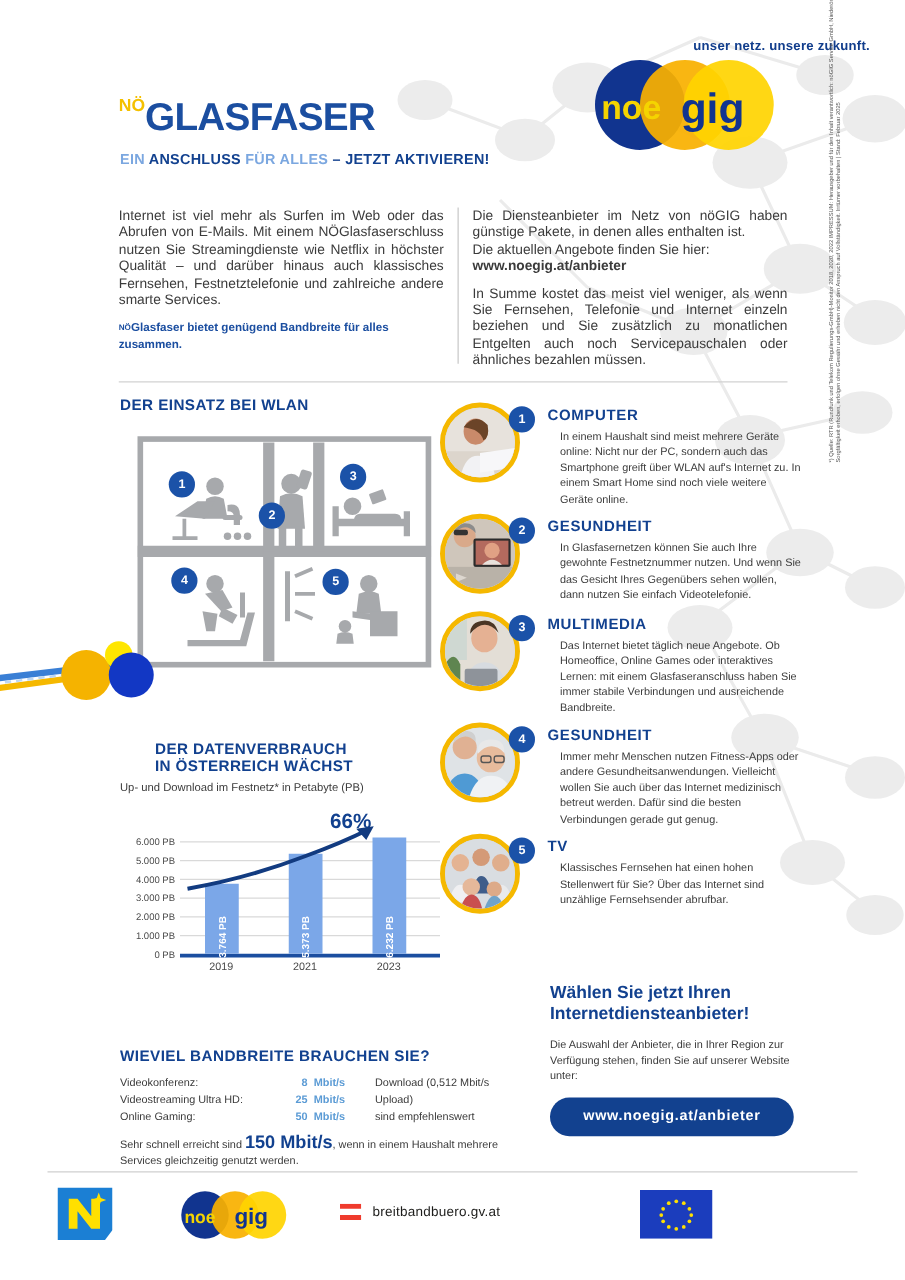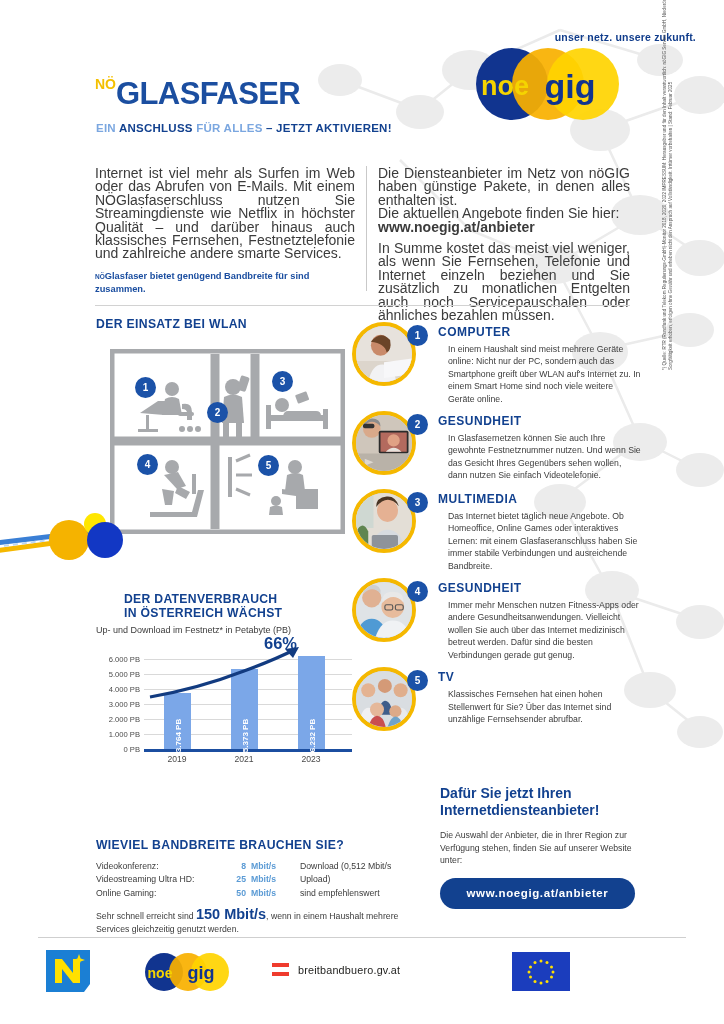--- a/index.html
+++ b/index.html
@@ -26,21 +26,21 @@
   .brand { position:absolute; top:76px; left:95px; z-index:3;}
   .brand .no { font-size:14px; font-weight:bold; color:#f4c000; vertical-align:top; letter-spacing:0; }
   .brand .gf { font-size:31px; font-weight:bold; color:#1b4ea0; letter-spacing:-0.6px; }
   .subline { position:absolute; top:122px; left:96px; font-size:11.5px; font-weight:bold; letter-spacing:.25px; z-index:3;}
   .subline .lt { color:#7ba7e0; }
   .subline .dk { color:#12418f; }
 
   
   .intro-left  { position:absolute; top:167px; left:95px;  width:260px; z-index:3;}
   .intro-right { position:absolute; top:167px; left:378px; width:252px; z-index:3;}
-  .intro-left p, .intro-right p { font-size:14px; line-height:13.4px; text-align:justify; color:#3b3b3b; }
+  .intro-left p, .intro-right p { font-size:11px; line-height:13.4px; text-align:justify; color:#3b3b3b; }
   .divider-v { position:absolute; top:166px; left:366px; width:1px; height:125px; background:#c9c9c9; z-index:3;}
   .callout { margin-top:9px; display:flex; gap:7px; }
   .callout .bar { width:5px; background:#1b4ea0; flex:0 0 5px; }
   .callout .ct { font-size:9.3px; font-weight:bold; line-height:13px; color:#1b4ea0; }
   .callout .ct .sup { font-size:6.5px; vertical-align:top; }
   .link-blue { color:#12418f; font-weight:bold; font-size:9.6px; }
   .gap { display:block; height:8px; }
 
   .hr-top { position:absolute; top:305px; left:95px; width:535px; height:1px; background:#d2d2d2; z-index:3;}
 
@@ -79,21 +79,21 @@
     letter-spacing:.5px; padding-top:3px;
   }
   .feat .fbody {
     margin-left:96px; margin-top:4px; font-size:8.7px; line-height:12.4px; color:#3b3b3b;
   }
 
   
   #chart-section { position:absolute; top:592px; left:96px; width:265px; z-index:3;}
   .ch-title { font-size:12.2px; font-weight:bold; color:#12418f; line-height:14px; letter-spacing:.3px;margin-left:28px;}
   .ch-sub { font-size:9px; color:#3b3b3b; margin-top:5px; }
-  .plot { position:relative; width:258px; height:128px; margin-top:6px; }
+  .plot { position:relative; width:258px; height:128px; margin-top:20px; }
   .ylab { position:absolute; left:0; font-size:7.6px; color:#4a4a4a; text-align:right; width:44px; }
   .gridline { position:absolute; left:48px; width:208px; height:1px; background:#d9d9d9; }
   .axisline { position:absolute; left:48px; width:208px; height:2.5px; background:#1b4ea0; }
   .bar {
     position:absolute; width:27px; background:#7ba7e8;
   }
   .bar span {
     position:absolute; bottom:9px; left:50%;
     transform:translateX(-50%) rotate(-90deg); transform-origin:center;
     white-space:nowrap; color:#fff; font-size:8px; font-weight:bold;
@@ -193,21 +193,21 @@
   </div>
   <div class="subline">
     <span class="lt">EIN </span><span class="dk">ANSCHLUSS</span><span class="lt"> FÜR ALLES </span><span class="dk">– JETZT AKTIVIEREN!</span>
   </div>
 
   <div class="divider-v"></div>
   <div class="intro-left">
     <p>Internet ist viel mehr als Surfen im Web oder das Abrufen von E-Mails. Mit einem NÖGlasfaserschluss nutzen Sie Streamingdienste wie Netflix in höchster Qualität – und darüber hinaus auch klassisches Fernsehen, Festnetztelefonie und zahlreiche andere smarte Services.</p>
     <div class="callout">
       <div class="bar"></div>
-      <div class="ct"><span class="sup">NÖ</span><span>Glasfaser bietet genügend Bandbreite für sind zusammen.</span></div>
+      <div class="ct"><span class="sup">NÖ</span><span>Glasfaser bietet genügend Bandbreite für alles zusammen.</span></div>
     </div>
   </div>
   <div class="intro-right">
     <p>Die Diensteanbieter im Netz von nöGIG haben günstige Pakete, in denen alles enthalten ist.</p>
     <p>Die aktuellen Angebote finden Sie hier:</p>
     <p class="link-blue">www.noegig.at/anbieter</p>
     <span class="gap"></span>
     <p>In Summe kostet das meist viel weniger, als wenn Sie Fernsehen, Telefonie und Internet einzeln beziehen und Sie zusätzlich zu monatlichen Entgelten auch noch Servicepauschalen oder ähnliches bezahlen müssen.</p>
   </div>
   <div class="hr-top"></div>
@@ -445,21 +445,21 @@
         <span class="val">50</span>
         <span class="unit">Mbit/s</span>
         <span class="rest">sind empfehlenswert</span>
       </div>
     </div>
     <div class="bw-note"><span>Sehr schnell erreicht sind </span><b>150 Mbit/s</b><span>, wenn in einem Haushalt mehrere Services gleichzeitig genutzt werden.</span></div>
   </div>
 
   <div id="cta-section">
     <div class="cta-h">
-      <div>Dafür Sie jetzt Ihren</div>
+      <div>Wählen Sie jetzt Ihren</div>
       <div>Internetdiensteanbieter!</div>
     </div>
     <div class="cta-p">Die Auswahl der Anbieter, die in Ihrer Region zur Verfügung stehen, finden Sie auf unserer Website unter:</div>
     <div class="cta-btn">www.noegig.at/anbieter</div>
   </div>
 
   <div class="imprint-wrap">
     <div class="imprint">*) Quelle: RTR (Rundfunk und Telekom Regulierungs-GmbH)-Monitor 2018, 2020, 2022 IMPRESSUM: Herausgeber und für den Inhalt verantwortlich: nöGIG Service GmbH, Niederösterreich-Ring 2, 3100 St. Pölten, Österreich | Foto: istock | Alle Angaben wurden mit großer Sorgfältigkeit erhoben, erfolgen ohne Gewähr und erheben nicht den Anspruch auf Vollständigkeit. Irrtümer vorbehalten | Stand: Februar 2025</div>
   </div>
 

